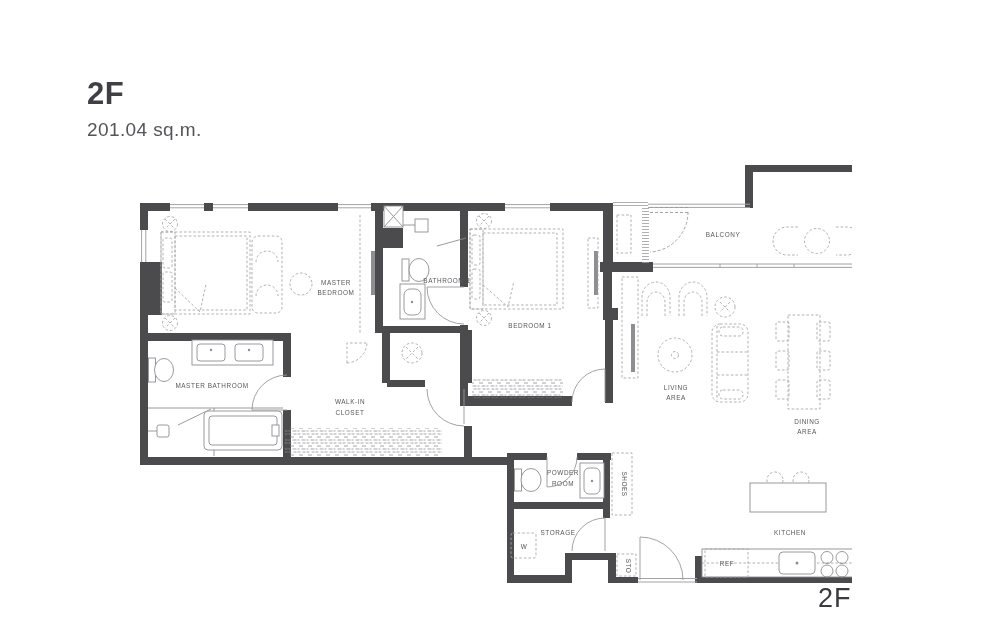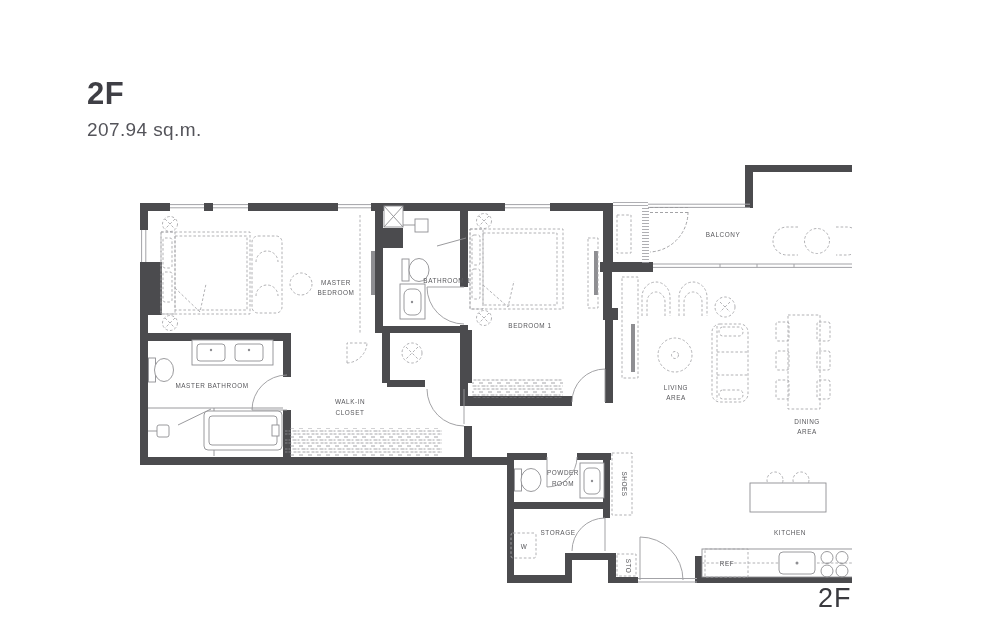--- a/index.html
+++ b/index.html
@@ -19,21 +19,21 @@
   svg .fur{stroke:#a8a8ab;stroke-width:.9;fill:none;stroke-dasharray:2.6 2;}
   svg .solidgray{fill:#8e8e92;}
 </style>
 </head>
 <body>
 
 <div class="page">
 
   <div class="title-block">
     <div class="title-floor">2F</div>
-    <div class="title-area">207.94 sq.m.</div>
+    <div class="title-area">201.04 sq.m.</div>
   </div>
 
   <svg width="999" height="635" viewBox="0 0 999 635">
 
     <g class="walls">
 
       <rect x="140" y="203" width="30" height="8"></rect>
         <rect x="204" y="203" width="9" height="8"></rect>
       <rect x="248" y="203" width="90" height="8"></rect>
         <rect x="371" y="203" width="134" height="8"></rect>

